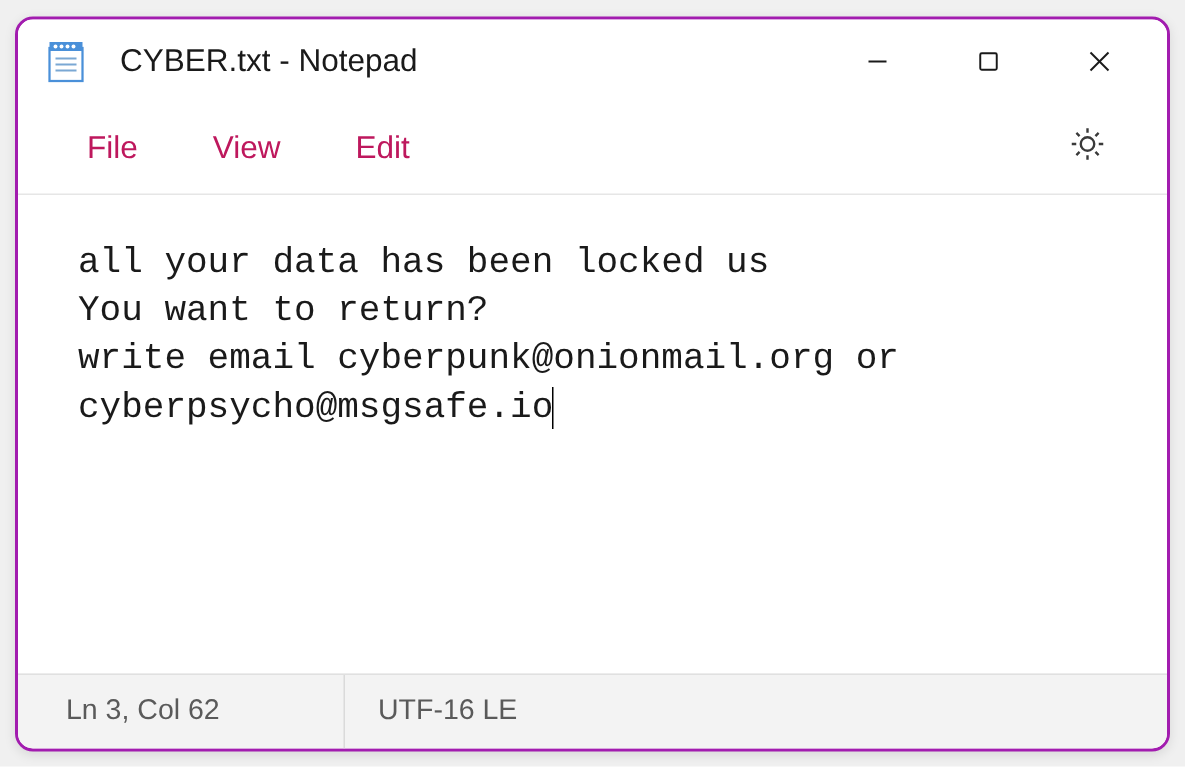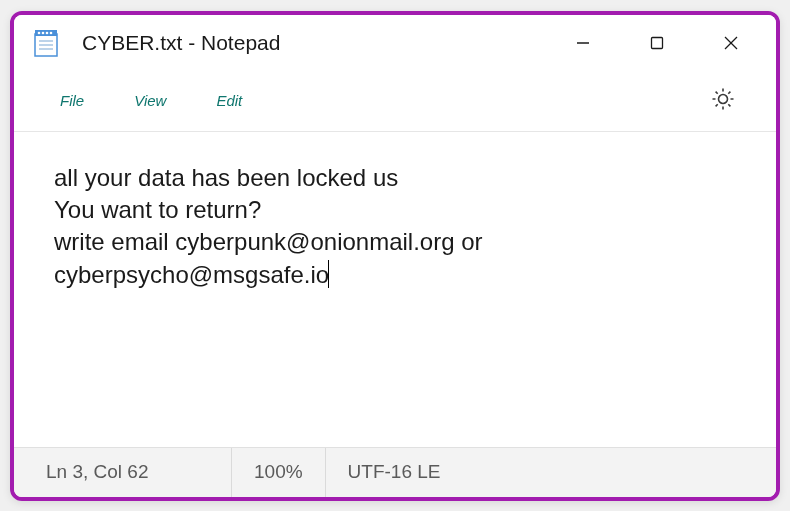--- a/index.html
+++ b/index.html
@@ -13,21 +13,21 @@
       display: flex;
       align-items: center;
       justify-content: center;
       width: 790px;
       height: 511px;
     }
     .window {
       width: 770px;
       height: 490px;
       background: #ffffff;
-      border: 4px solid #a21caf;
+      border: 2px solid #a21caf;
       border-radius: 12px;
       display: flex;
       flex-direction: column;
       overflow: hidden;
       box-shadow: 0 2px 8px rgba(0,0,0,0.1);
     }
     .titlebar {
       height: 56px;
       display: flex;
       align-items: center;
@@ -62,44 +62,43 @@
     }
     .menubar {
       height: 60px;
       display: flex;
       align-items: center;
       padding: 0 28px;
       background: #ffffff;
       gap: 14px;
     }
     .menu-item {
-      font-size: 15px;
-      color: #0f766e;
+      font-size: 21px;
+      color: #be185d;
       padding: 10px 18px;
       border-radius: 6px;
       cursor: pointer;
-      font-style: italic;
     }
     .menu-spacer {
       flex: 1;
     }
     .settings-icon {
       padding: 10px 12px;
       cursor: pointer;
       border-radius: 6px;
     }
     .divider {
       height: 1px;
       background: #e6e6e6;
       margin: 0;
     }
     .content {
       flex: 1;
       padding: 30px 40px;
-      font-family: Liberation Sans, sans-serif;
+      font-family: Liberation Mono, monospace;
       font-size: 24px;
       color: #1a1a1a;
       line-height: 1.35;
       white-space: pre-wrap;
       word-wrap: break-word;
       position: relative;
       overflow: hidden;
     }
     .text-cursor {
       display: inline-block;
@@ -187,17 +186,16 @@
   </div>
 
   <div class="divider"></div>
 
   <div class="content"><span>all your data has been locked us
 You want to return?
 write email cyberpunk@onionmail.org or cyberpsycho@msgsafe.io</span><span class="text-cursor"></span></div>
 
   <div class="statusbar">
     <div class="status-item first">Ln 3, Col 62</div>
-    <div class="status-item">100%</div>
     <div class="status-item">UTF-16 LE</div>
   </div>
 
 </div>
 
 </body></html>

